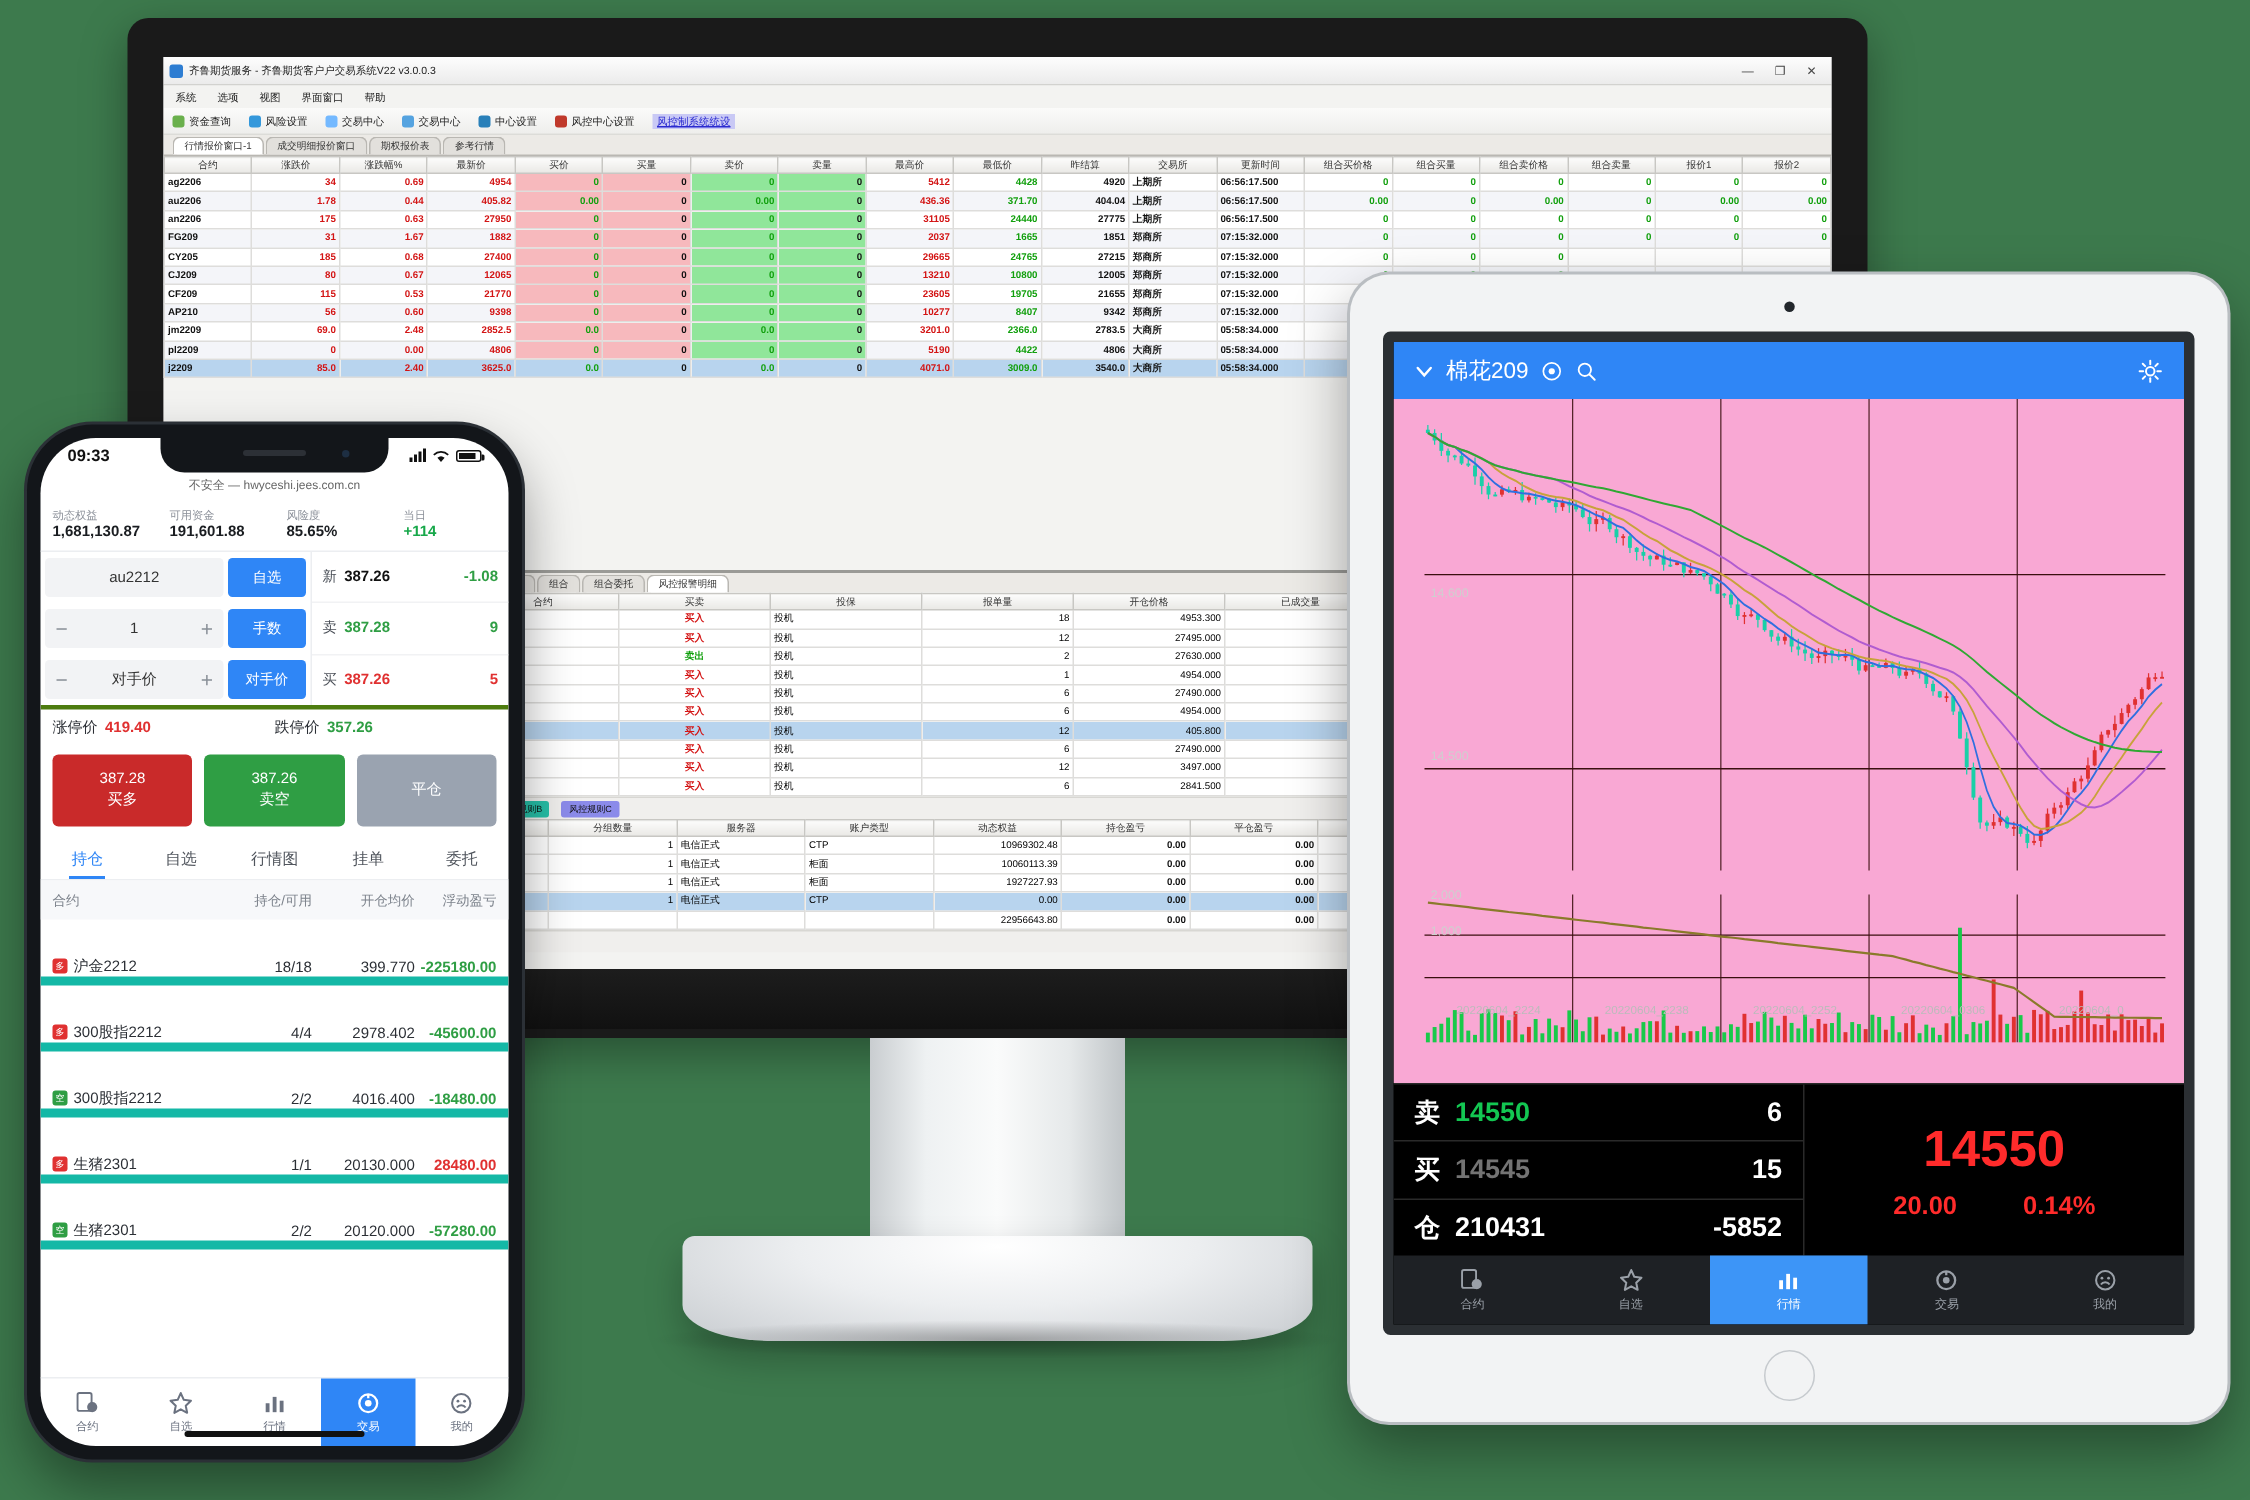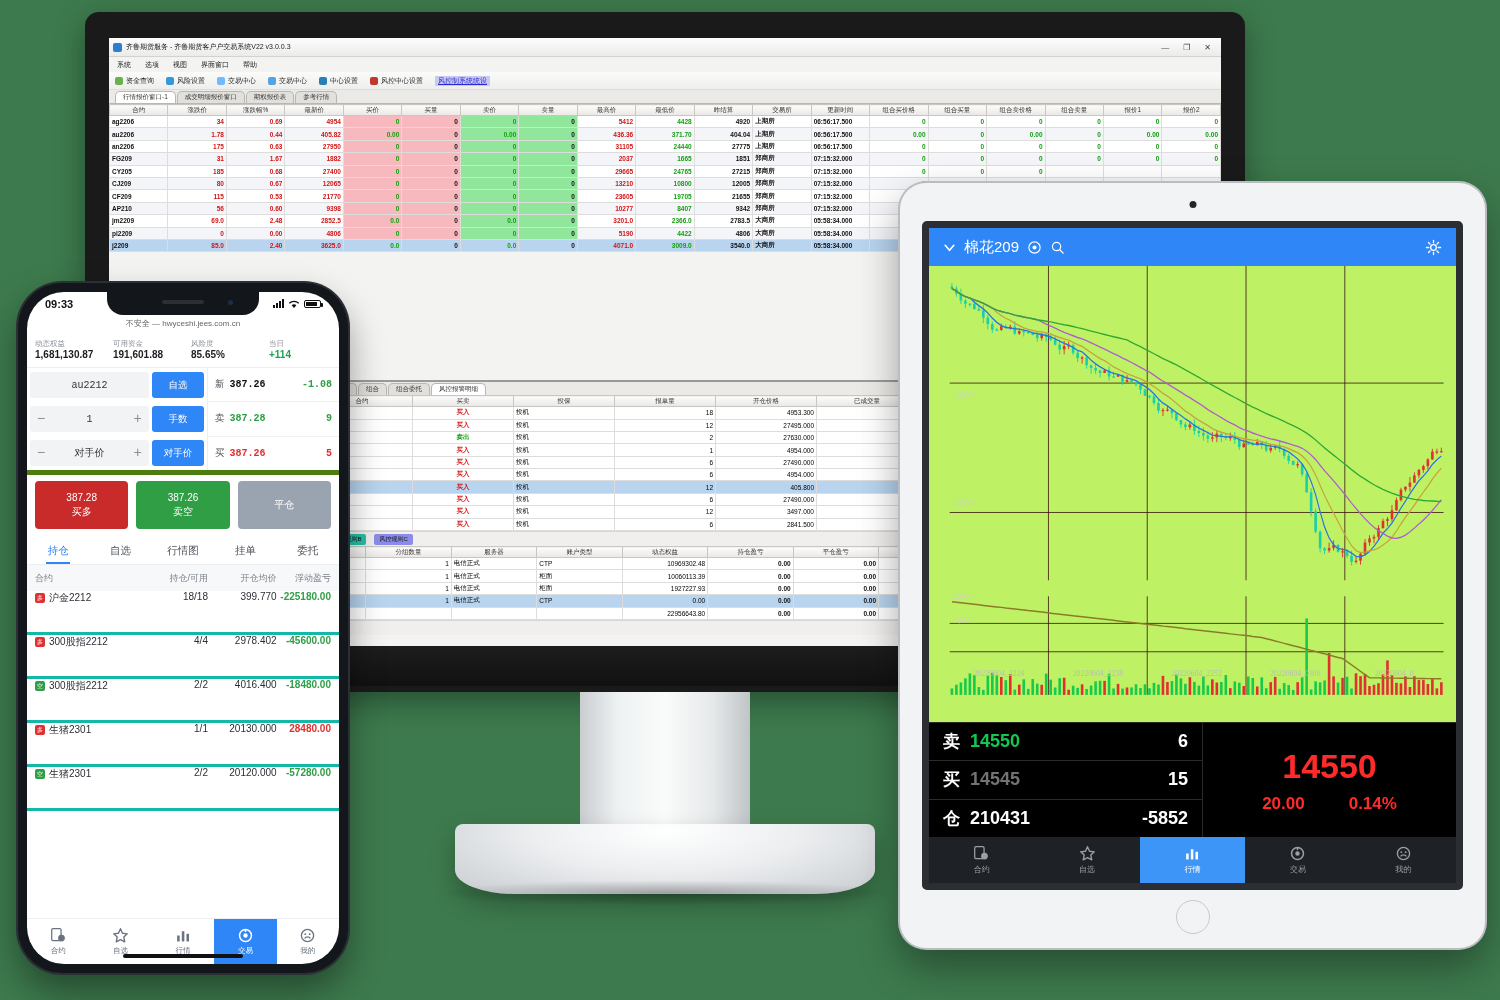--- a/index.html
+++ b/index.html
@@ -115,21 +115,21 @@
   .bat::before{content:"";position:absolute;right:-3px;top:2px;width:2px;height:4px;background:#111;border-radius:0 1px 1px 0;}
   .url-bar{height:17px;display:flex;align-items:center;justify-content:center;font-size:8px;color:#666;flex:0 0 auto;}
   .app-head{height:30px;background:#2f86f6;display:flex;align-items:center;padding:0 10px;color:#fff;font-size:12px;flex:0 0 auto;}
   .app-head .right-box{margin-left:auto;display:flex;align-items:center;gap:12px;}
   .cloud-btn{background:rgba(255,255,255,.16);height:30px;display:flex;flex-direction:column;align-items:center;justify-content:center;padding:0 7px;font-size:6px;}
   .acct-row{display:flex;height:36px;border-bottom:1px solid #eceef1;flex:0 0 auto;}
   .acct-cell{flex:1;display:flex;flex-direction:column;justify-content:center;padding-left:8px;}
   .acct-lbl{font-size:7.5px;color:#8b9099;}
   .acct-val{font-size:10px;color:#1a1d21;font-weight:bold;}
   .acct-val.g{color:#17a84a;}
-  .trade-grid{display:flex;border-bottom:5px solid #4d7c0f;flex:0 0 auto;font-family:Liberation Mono, monospace;}
+  .trade-grid{display:flex;border-bottom:3px solid #4d7c0f;flex:0 0 auto;}
   .tg-left{width:58%;border-right:1px solid #eceef1;}
   .tg-row{display:flex;height:34px;align-items:center;padding:3px;gap:3px;}
   .fld{flex:1;height:26px;background:#f2f3f5;border-radius:3px;display:flex;align-items:center;justify-content:center;font-size:10px;color:#333;}
   .stepper{flex:1;height:26px;background:#f2f3f5;border-radius:3px;display:flex;align-items:center;justify-content:space-between;padding:0 7px;font-size:10px;color:#333;}
   .stepper span.pm{font-size:14px;color:#8a9098;}
   .bluebtn{width:52px;height:26px;background:#2f86f6;color:#fff;border-radius:3px;display:flex;align-items:center;justify-content:center;font-size:9.5px;}
   .tg-right{flex:1;display:flex;flex-direction:column;}
   .q-row{flex:1;display:flex;align-items:center;padding:0 7px;border-bottom:1px solid #f1f2f4;font-size:10px;}
   .q-row:last-child{border-bottom:none;}
   .q-lab{color:#4b5058;margin-right:5px;font-size:9.5px;}
@@ -141,21 +141,21 @@
   .act-row{display:flex;gap:8px;padding:6px 8px 8px;flex:0 0 auto;}
   .act{flex:1;height:48px;border-radius:4px;display:flex;flex-direction:column;align-items:center;justify-content:center;color:#fff;font-size:10px;line-height:14px;}
   .act.buy{background:#c92a2a;}
   .act.sell{background:#2f9e44;}
   .act.flat{background:#9aa3b0;}
   .ptabs{height:28px;display:flex;border-bottom:1px solid #eceef1;flex:0 0 auto;}
   .ptab{flex:1;display:flex;align-items:center;justify-content:center;font-size:10.5px;color:#50555d;position:relative;}
   .ptab.active{color:#2f86f6;}
   .ptab.active::after{content:"";position:absolute;bottom:0;left:50%;transform:translateX(-50%);width:24px;height:2px;background:#2f86f6;}
   .phd{height:26px;display:flex;align-items:center;background:#f7f8fa;font-size:9px;color:#7c828b;flex:0 0 auto;}
-  .prow{height:44px;display:flex;align-items:flex-start;font-size:10px;color:#2b2f35;border-bottom:3px solid #14b8a6;flex:0 0 auto;}
+  .prow{height:44px;display:flex;align-items:flex-end;font-size:10px;color:#2b2f35;border-bottom:6px solid #14b8a6;flex:0 0 auto;}
   .c1{width:40%;padding-left:8px;display:flex;align-items:center;gap:4px;}
   .c2{width:18%;text-align:right;}
   .c3{width:22%;text-align:right;}
   .c4{width:20%;text-align:right;padding-right:8px;}
   .badge{width:10px;height:10px;border-radius:2px;display:inline-flex;align-items:center;justify-content:center;font-size:6px;color:#fff;flex:0 0 auto;}
   .bd-red{background:#e03131;}
   .bd-grn{background:#2f9e44;}
   .pl-g{color:#2f9e44;font-weight:bold;}
   .pl-r{color:#e03131;font-weight:bold;}
   .pnav{margin-top:auto;height:46px;display:flex;border-top:1px solid #eceef1;flex:0 0 auto;}
@@ -169,21 +169,21 @@
     box-shadow:0 0 0 2px #b9bdc1, 0 18px 40px rgba(0,0,0,.38);}
   .tab-cam{position:absolute;left:50%;top:18px;transform:translateX(-50%);width:7px;height:7px;border-radius:50%;background:#22262b;}
   .tab-home{position:absolute;left:50%;bottom:14px;transform:translateX(-50%);width:34px;height:34px;border-radius:50%;border:1.5px solid #c6cace;}
   .tab-screen{position:absolute;left:22px;top:38px;right:22px;bottom:58px;background:#000;
     border:7px solid #2b2f33;border-radius:5px;overflow:hidden;display:flex;flex-direction:column;}
   .t-head{height:38px;background:#2f86f6;display:flex;align-items:center;padding:0 14px;color:#fff;font-size:15px;gap:8px;flex:0 0 auto;}
   .t-head .gear{margin-left:auto;}
   .t-periods{height:50px;display:flex;align-items:center;justify-content:space-around;background:#000;color:#e8e8e8;font-size:17px;flex:0 0 auto;}
   .t-period{padding:4px 10px;border-radius:3px;}
   .t-period.active{background:#3a3a3a;color:#4da3ff;}
-  .chart-box{flex:1;position:relative;background:#bef264;overflow:hidden;font-family:Liberation Serif, serif;}
+  .chart-box{flex:1;position:relative;background:#f9a8d4;overflow:hidden;}
   .t-quotes{height:115px;display:flex;border-top:1px solid #2a2a2a;flex:0 0 auto;}
   .tq-left{width:52%;border-right:1px solid #2a2a2a;display:flex;flex-direction:column;}
   .tq-row{flex:1;display:flex;align-items:center;padding:0 14px;border-bottom:1px solid #2a2a2a;font-size:18px;font-weight:bold;}
   .tq-row:last-child{border-bottom:none;}
   .tq-lab{color:#fff;margin-right:10px;font-size:17px;}
   .tq-qty{margin-left:auto;color:#fff;}
   .tq-right{flex:1;display:flex;flex-direction:column;align-items:center;justify-content:center;color:#ff2b2b;}
   .tq-last{font-size:34px;font-weight:bold;}
   .tq-sub{display:flex;gap:44px;font-size:17px;font-weight:bold;margin-top:8px;}
   .t-nav{height:46px;background:#1e2125;display:flex;flex:0 0 auto;}
@@ -886,20 +886,30 @@
               <span class="q-extra" style="color: rgb(47, 158, 68);">9</span>
             </div>
             <div class="q-row">
               <span class="q-lab">买</span>
               <span class="q-val" style="color: rgb(224, 49, 49);">387.26</span>
               <span class="q-extra" style="color: rgb(224, 49, 49);">5</span>
             </div>
           </div>
       </div>
 
+      <div class="limit-row">
+        <span class="half">
+          <span class="lbl">涨停价</span>
+          <span style="color:#e03131;font-weight:bold;">419.40</span>
+        </span>
+        <span class="half">
+          <span class="lbl">跌停价</span>
+          <span style="color:#2f9e44;font-weight:bold;">357.26</span>
+        </span>
+      </div>
 
       <div class="act-row" id="act-row">
           <div class="act buy">
             <div>387.28</div>
             <div>买多</div>
           </div>
           <div class="act sell">
             <div>387.26</div>
             <div>卖空</div>
           </div>

